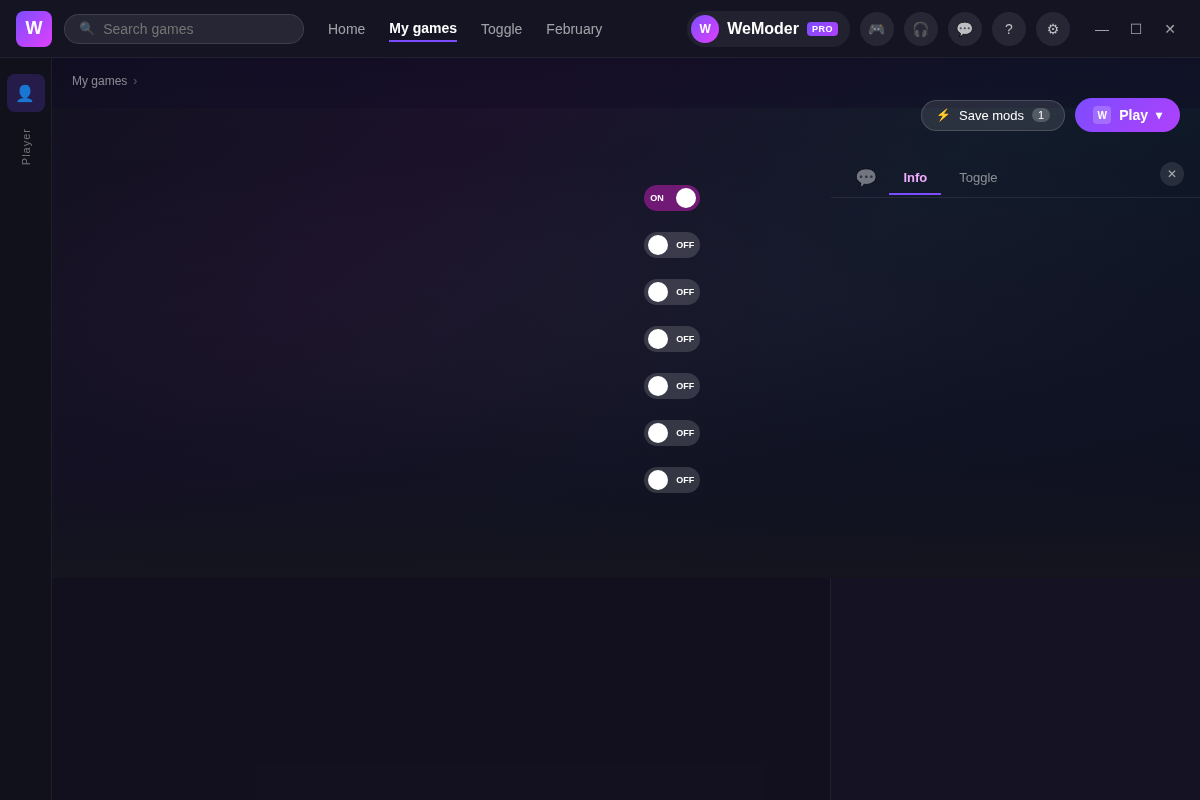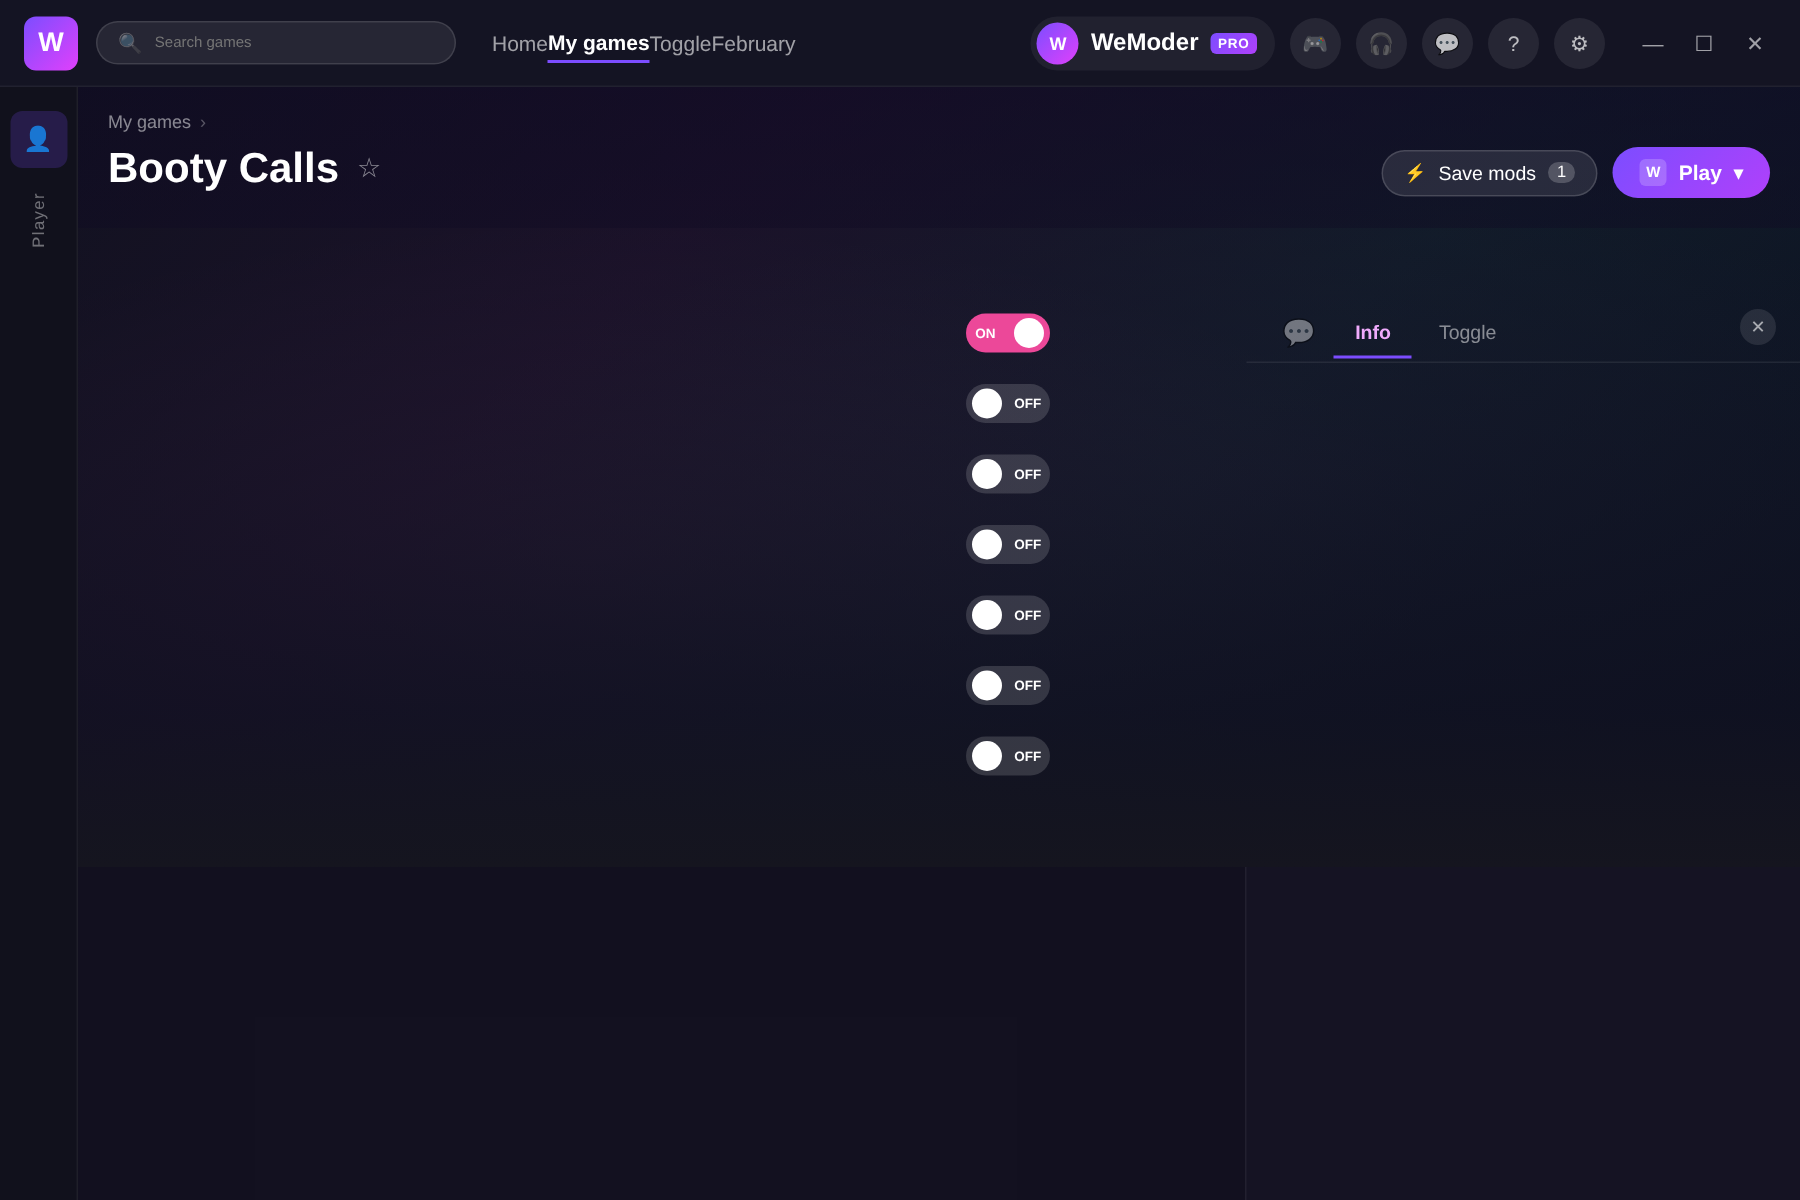--- a/index.html
+++ b/index.html
@@ -70,30 +70,31 @@
       border-radius: 20px;
       padding: 6px 14px;
       width: 240px;
       gap: 8px;
     }
     .search-bar input {
       background: none;
       border: none;
       outline: none;
       color: rgba(255,255,255,0.5);
-      font-size: 10px;
+      font-size: 14px;
       width: 100%;
     }
     .search-icon-svg {
       color: rgba(255,255,255,0.4);
       font-size: 13px;
     }
     .nav-links {
       display: flex;
       align-items: center;
+      gap: 24px;
       margin-left: 24px;
     }
     .nav-link {
       font-size: 14px;
       color: rgba(255,255,255,0.6);
       cursor: pointer;
       padding: 4px 0;
     }
     .nav-link.active {
       color: #fff;
@@ -376,22 +377,23 @@
       width: 56px;
       height: 26px;
       border-radius: 13px;
       cursor: pointer;
       display: flex;
       align-items: center;
       padding: 0 4px;
       flex-shrink: 0;
     }
     .toggle-switch.on {
-      background: #ec4899;
+      background: #701a75;
       justify-content: flex-end;
+      margin-top: 20px;
     }
     .toggle-switch.off {
       background: rgba(255,255,255,0.15);
       justify-content: flex-start;
     }
     .toggle-label {
       font-size: 9px;
       font-weight: 700;
       color: #fff;
       position: absolute;
@@ -581,24 +583,20 @@
 
     <div class="hero-bg">
       <div class="hero-figures"></div>
     </div>
 
     <div class="game-header">
       <div class="breadcrumb">
         <span class="breadcrumb-link">My games</span>
         <span class="breadcrumb-sep">›</span>
       </div>
-      <div class="game-title-row">
-        <h1 class="game-title">Booty Calls</h1>
-        <span class="favorite-icon">☆</span>
-      </div>
       <div class="game-actions">
         <div class="save-mods-btn">
           <span class="lightning">⚡</span>
           <span>Save mods</span>
           <span class="save-count">1</span>
         </div>
         <div class="play-btn">
           <div class="logo-small">W</div>
           <span>Play</span>
           <span class="play-chevron">▾</span>

